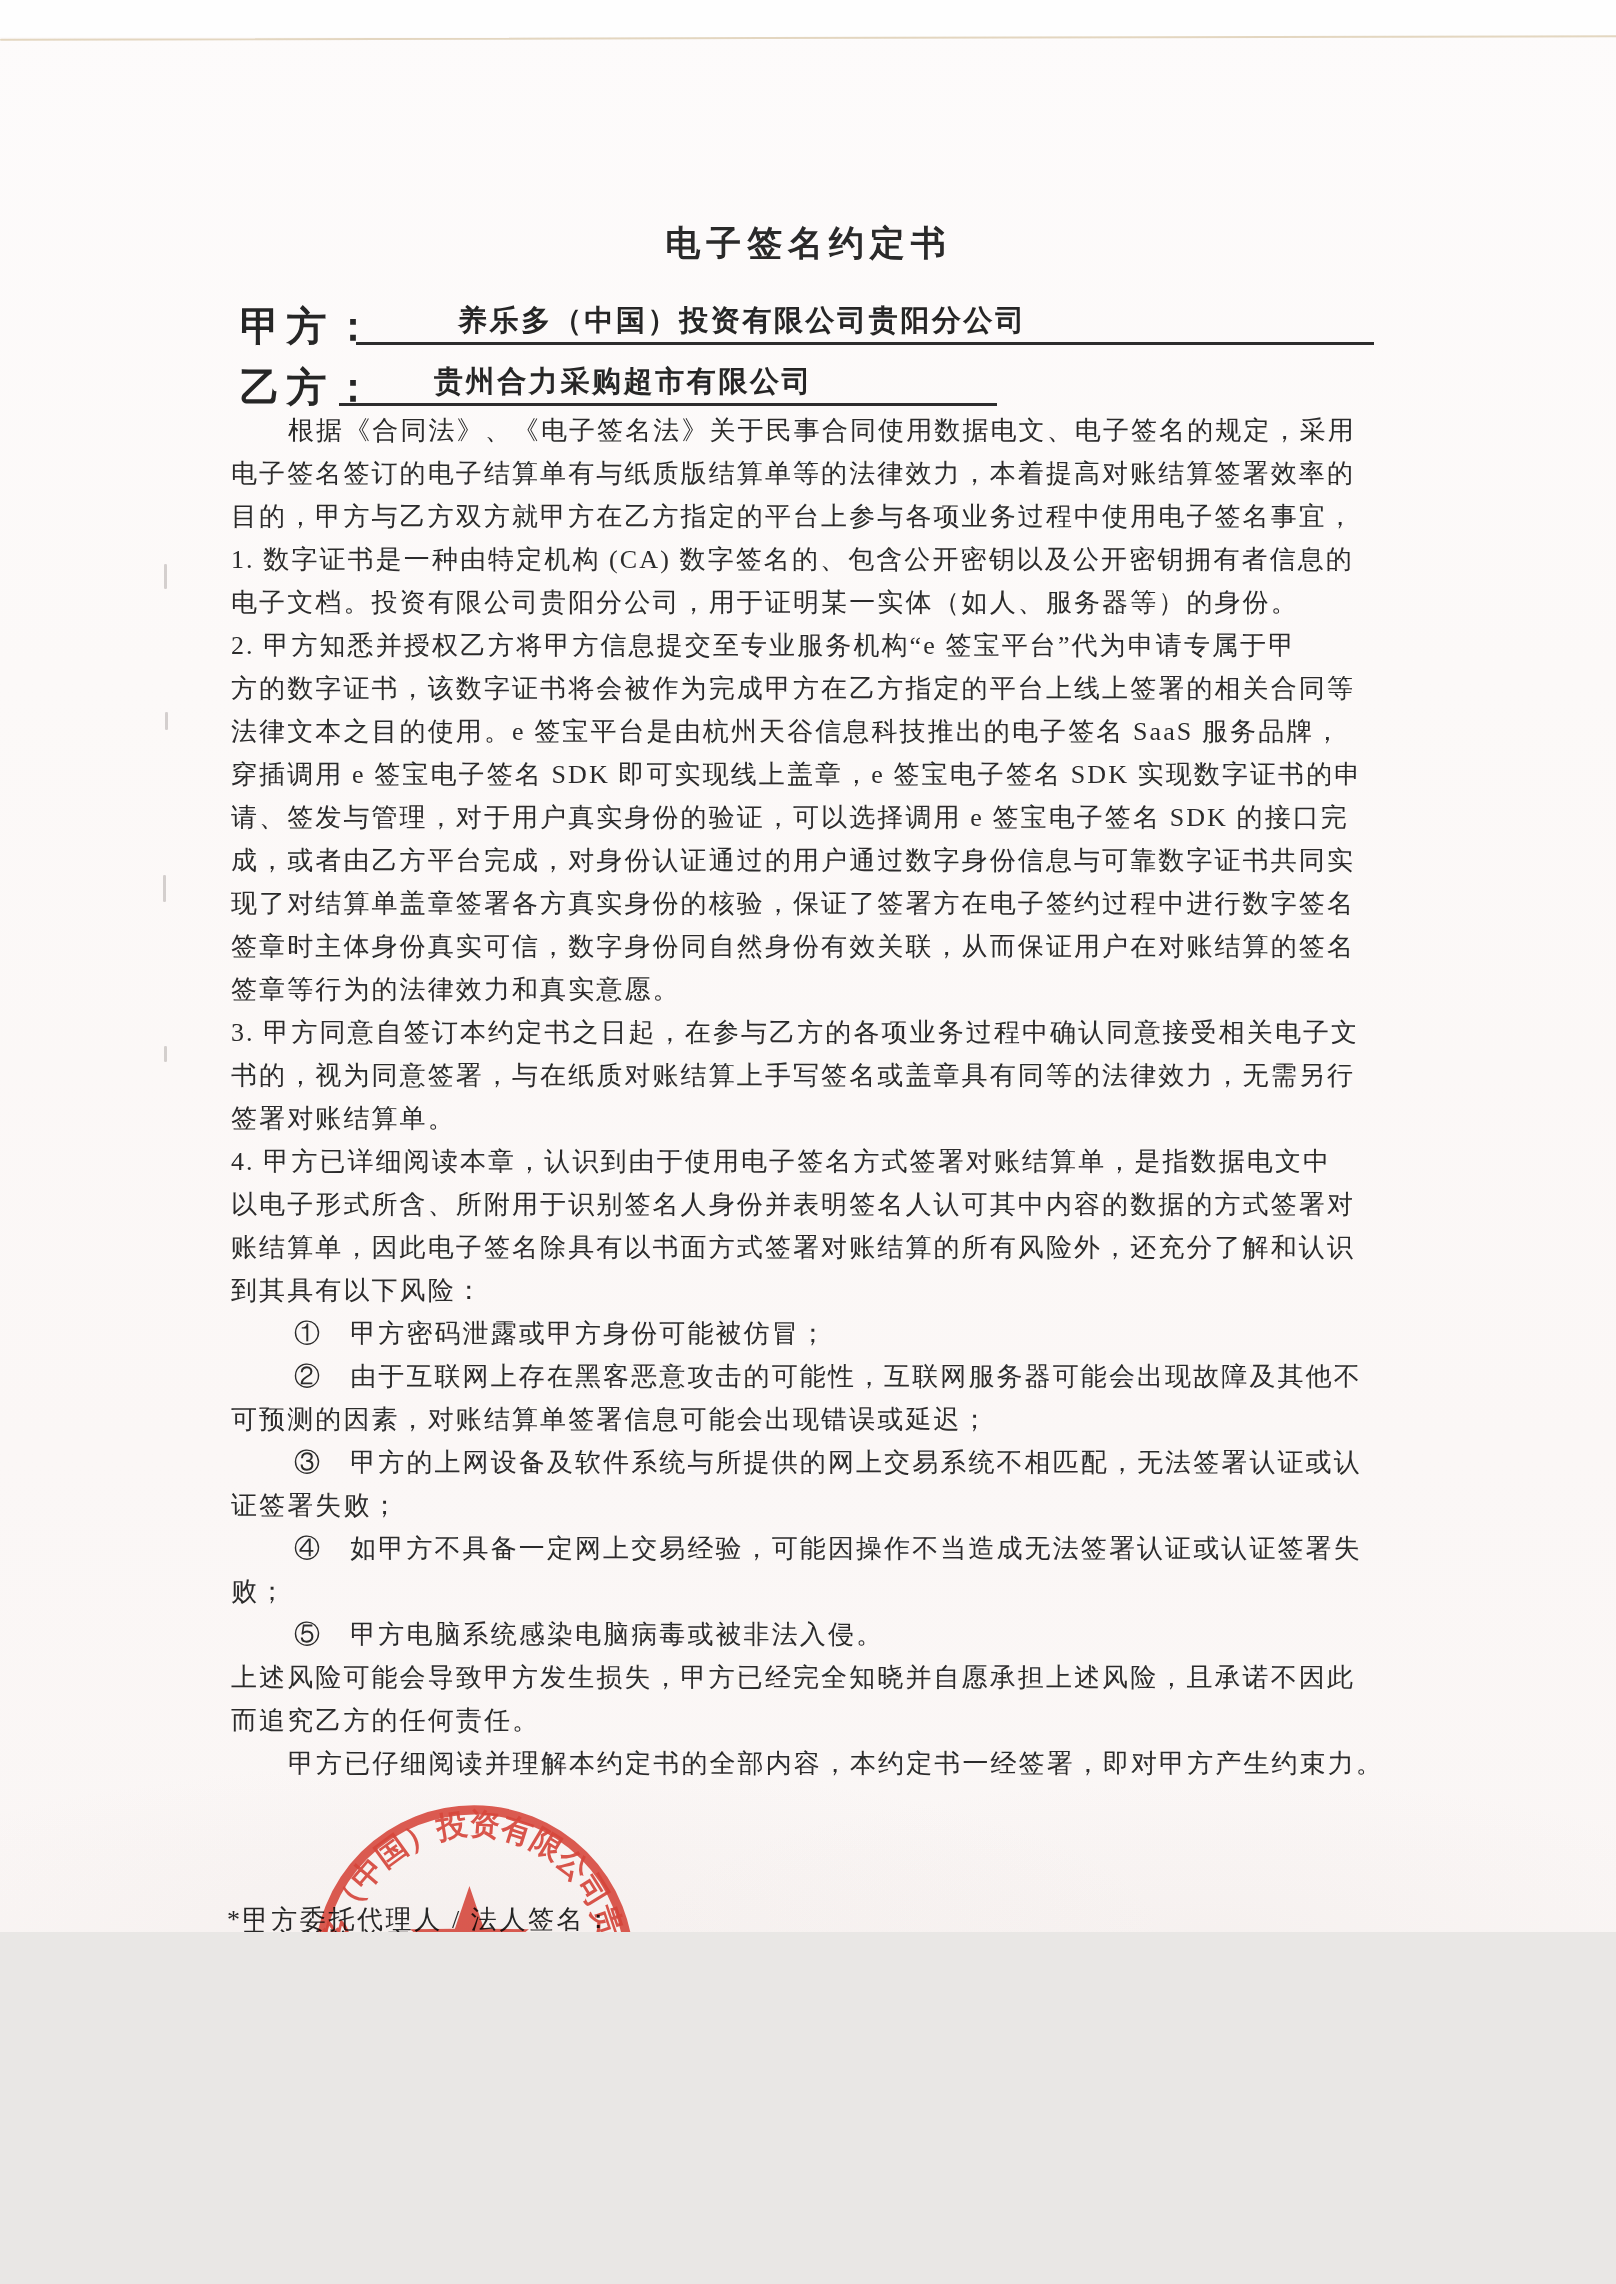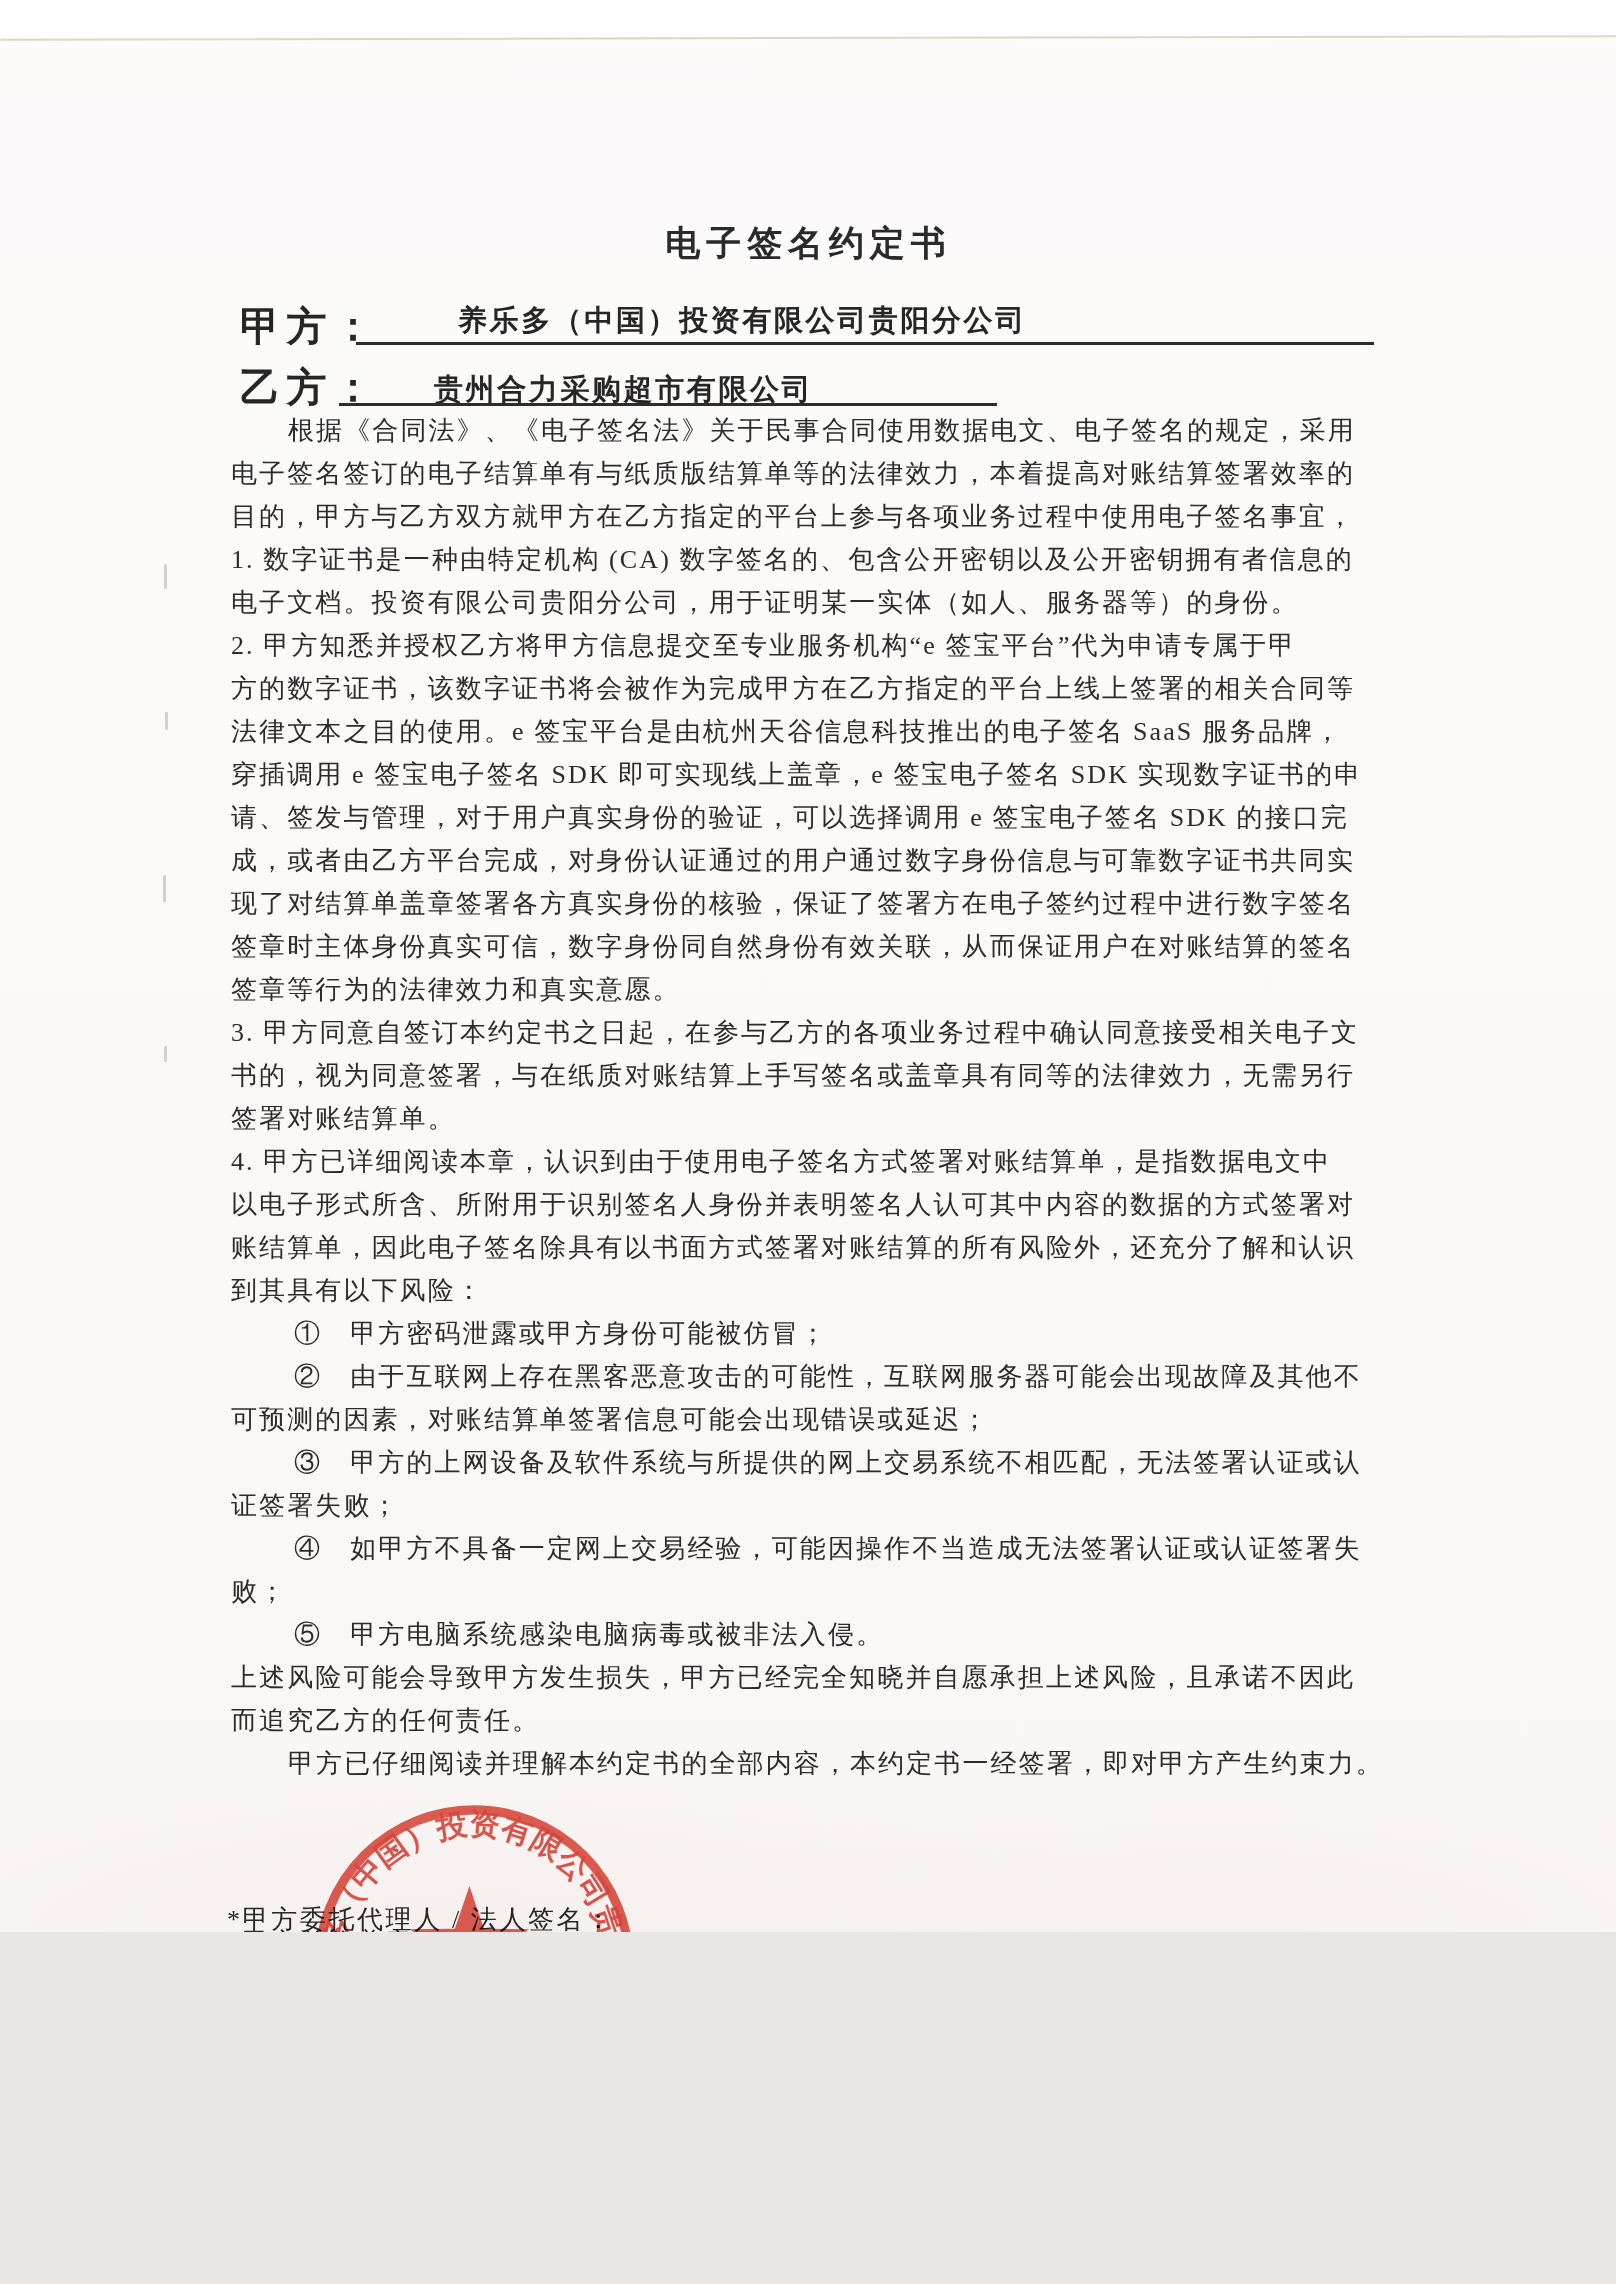--- a/index.html
+++ b/index.html
@@ -38,21 +38,21 @@
   
   .party-label{
     position:absolute;left:240px;font-size:40px;font-weight:700;letter-spacing:6.5px;color:#262626;
   }
   .party-value{
     position:absolute;font-size:29px;font-weight:700;letter-spacing:2.6px;color:#262626;
   }
   .pa-label{top:299px;}
   .pa-value{top:301px;left:458px;}
   .pb-label{top:360px;}
-  .pb-value{top:370px;left:434px;}
+  .pb-value{top:362px;left:434px;}
   .uline{position:absolute;background:#2d2d2d;}
   .ul-a{left:356px;top:342px;width:1018px;height:2.6px;}
   .ul-b{left:339px;top:403px;width:658px;height:2.6px;}
   
   .body-text{
     position:absolute;left:231px;top:409px;width:1167px;
     font-size:26px;color:#2b2b2b;
   }
   .body-text .line{
     height:43px;line-height:43px;letter-spacing:2.1px;white-space:nowrap;

